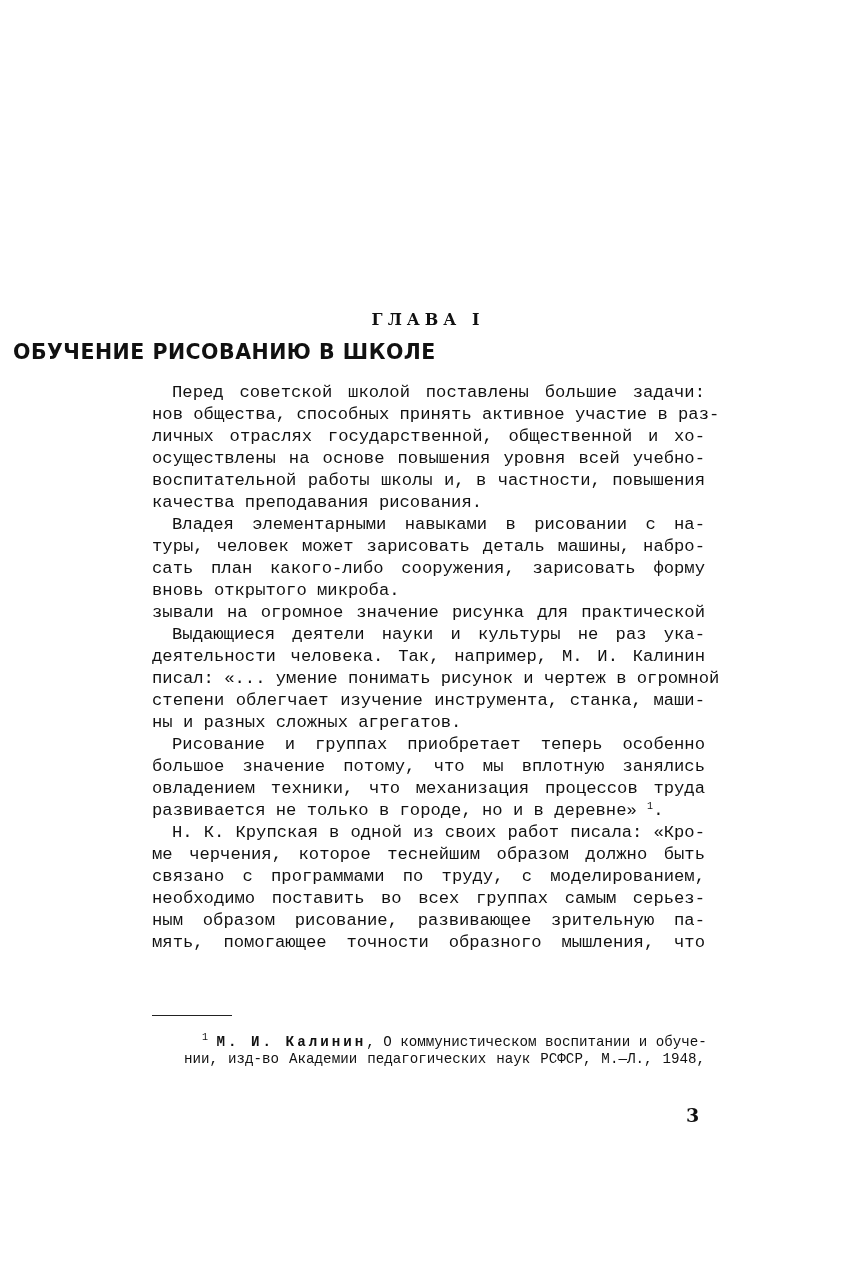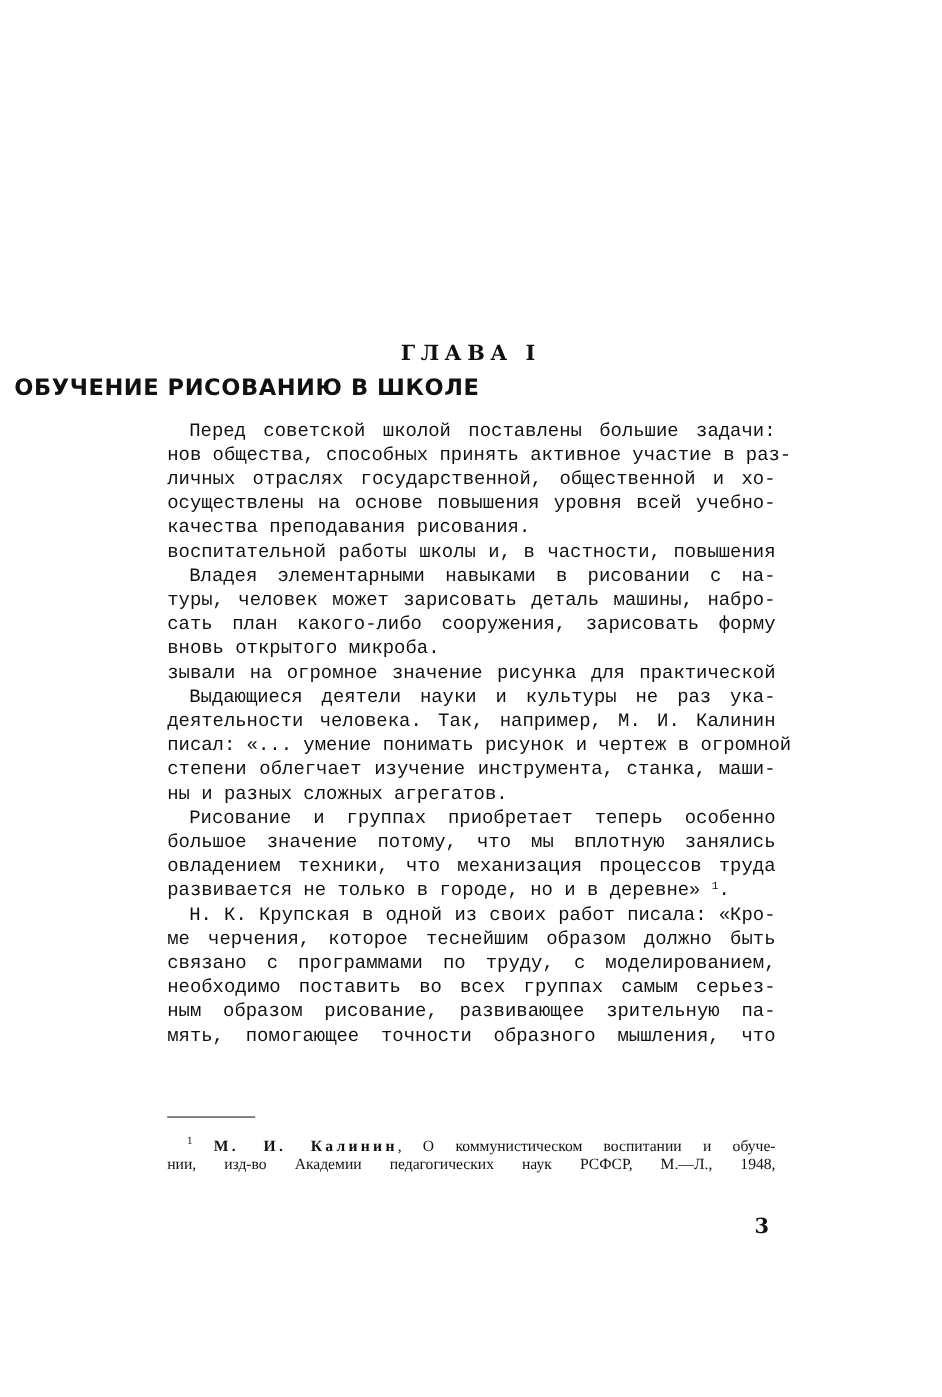--- a/index.html
+++ b/index.html
@@ -3,41 +3,41 @@
 <meta charset="utf-8">
 <style>
   html, body { margin:0; padding:0; }
   body {
     width:856px; height:1270px; background:#ffffff; position:relative; overflow:hidden;
     font-family:"DejaVu Serif", "Liberation Serif", serif; color:#111;
   }
   .page { position:absolute; left:0; top:0; width:856px; height:1270px; }
   .chapter-label {
     position:absolute; top:310px; left:0; width:856px; text-align:center;
-    font-family:"DejaVu Serif", serif; font-weight:bold; font-size:19px; letter-spacing:5px;
+    font-family:"DejaVu Serif", serif; font-weight:bold; font-size:16px; letter-spacing:5px;
   }
   .chapter-title {
     position:absolute; top:340px; left:0; width:856px; text-align:left;
     font-family:"DejaVu Sans", sans-serif; font-weight:bold; font-size:20.5px; letter-spacing:0.5px;padding-left:13px;
   }
   .body-text { position:absolute; left:152px; top:382px; width:553px; }
   .line {
     height:22px; line-height:22px; font-size:17.2px; white-space:nowrap;
     text-align:justify; text-align-last:justify; font-family:Liberation Mono, monospace;
   }
   .line.last { text-align-last:left; }
   .line.indent { padding-left:20px; }
   .footnote-rule {
     position:absolute; left:152px; top:1015px; width:80px; height:0;
     border-top:1.5px solid #222;
   }
   .footnotes { position:absolute; left:152px; top:1034px; width:553px; }
   .fn-line {
     height:17px; line-height:17px; font-size:14.2px; white-space:nowrap;
-    text-align:justify; text-align-last:justify; font-family:Liberation Serif, serif;
+    text-align:justify; text-align-last:justify; font-family:Liberation Mono, monospace;margin-left:32px;
   }
   .fn-line.last { text-align-last:left; }
   .fn-line.indent { padding-left:18px; }
   .spaced { letter-spacing:3px; font-weight:bold; }
   sup { font-size:10px; vertical-align:6px; line-height:0; }
   .page-number {
     position:absolute; top:1104px; left:686px; font-size:19px; font-weight:bold;
     font-family:"DejaVu Serif", serif;
   }
 </style>
@@ -48,22 +48,22 @@
   <div class="chapter-label">ГЛАВА I</div>
   <div class="chapter-title">ОБУЧЕНИЕ РИСОВАНИЮ В ШКОЛЕ</div>
 
   <div class="body-text">
 
     <div>
       <div class="line indent">Перед советской школой поставлены большие задачи:</div>
       <div class="line">нов общества, способных принять активное участие в раз-</div>
       <div class="line">личных отраслях государственной, общественной и хо-</div>
       <div class="line">осуществлены на основе повышения уровня всей учебно-</div>
+      <div class="line">воспитательной работы школы и, в частности, повышения</div>
       <div class="line last">качества преподавания рисования.</div>
-      <div class="line">воспитательной работы школы и, в частности, повышения</div>
     </div>
 
     <div>
       <div class="line indent">Владея элементарными навыками в рисовании с на-</div>
       <div class="line">туры, человек может зарисовать деталь машины, набро-</div>
       <div class="line">сать план какого-либо сооружения, зарисовать форму</div>
       <div class="line last">вновь открытого микроба.</div>
     </div>
 
     <div>

